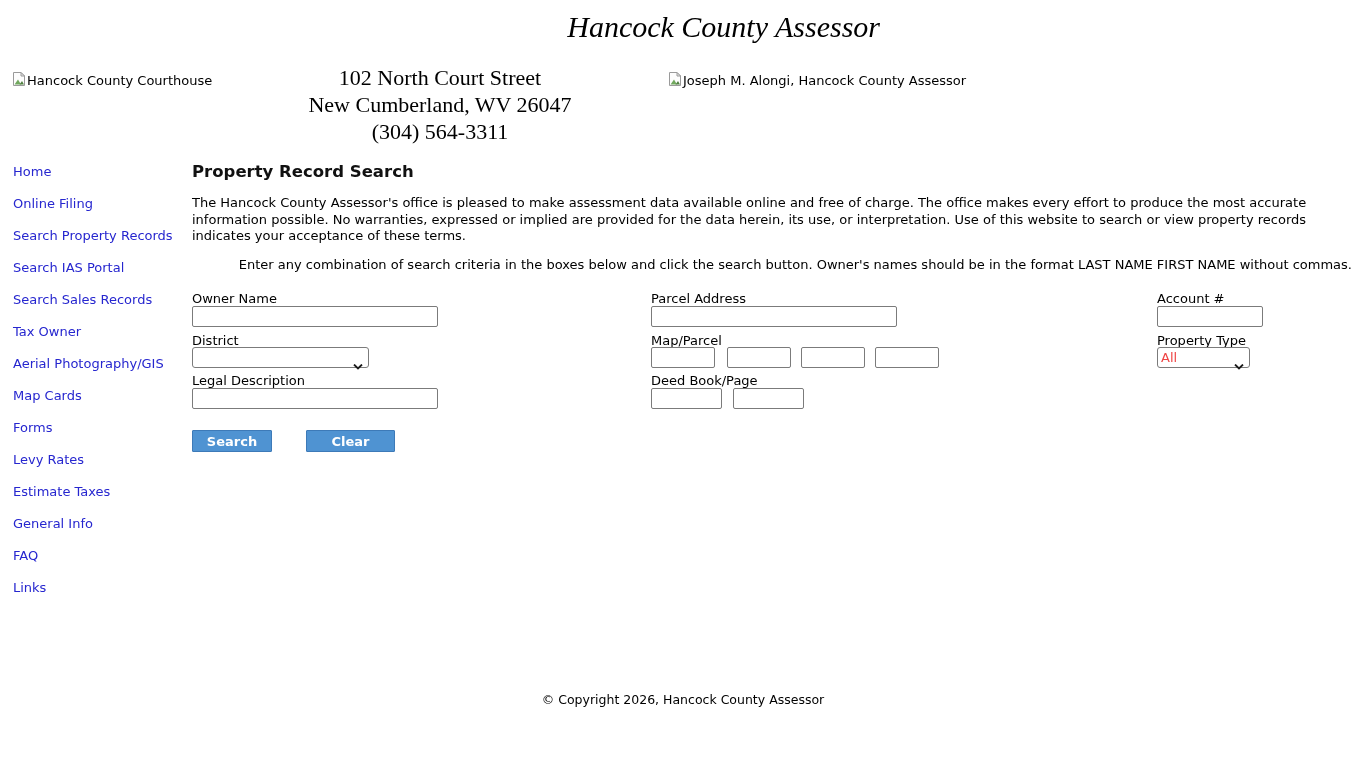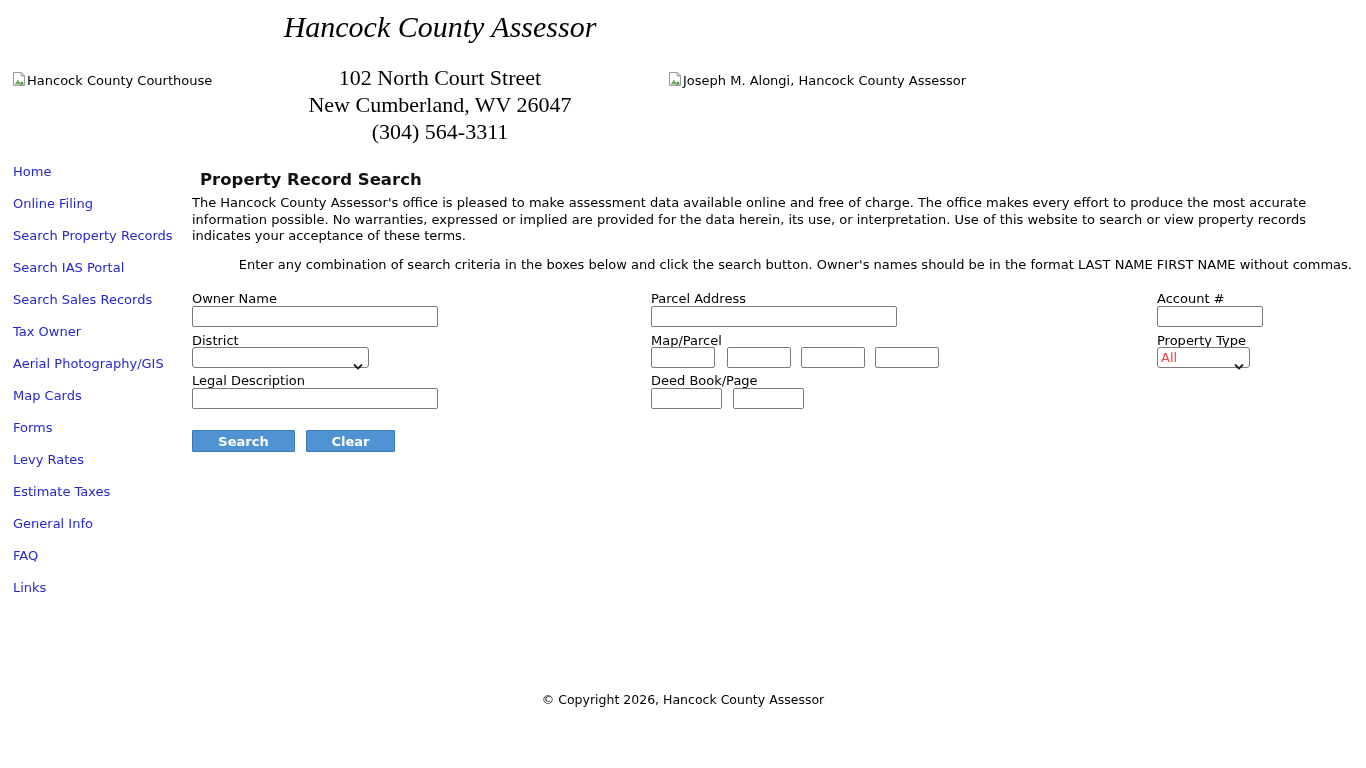--- a/index.html
+++ b/index.html
@@ -7,38 +7,38 @@
     position:relative;
     width:1366px;height:768px;
     background:#ffffff;color:#000;
     font-family:"DejaVu Sans","Liberation Sans",sans-serif;
     overflow:hidden;
   }
   .abs{position:absolute;}
 
   
   .page-title{
-    left:0;top:10px;width:880px;text-align:center;
+    left:0;top:10px;width:880px;text-align:right;
     font-family:"Liberation Serif","DejaVu Serif",serif;
     font-style:italic;font-size:30px;font-weight:400;
   }
   .address{
     left:0;top:64px;width:880px;text-align:center;
     font-family:"Liberation Serif","DejaVu Serif",serif;
     font-size:22px;line-height:27px;
   }
   .broken-img{display:flex;align-items:center;font-size:13px;white-space:nowrap;}
   .broken-img svg{flex:0 0 auto;}
 
   
   .nav{left:13px;top:164px;display:flex;flex-direction:column;}
   .nav a{display:block;height:32px;color:#2626cf;font-size:13px;text-decoration:none;cursor:pointer;white-space:nowrap;}
 
   
-  .heading{left:192px;top:162px;margin:8px;font-size:16.5px;font-weight:bold;color:#111;}
+  .heading{left:192px;top:162px;margin:0;font-size:16.5px;font-weight:bold;color:#111;}
   .para{left:192px;width:1160px;font-size:13px;line-height:16.5px;}
 
   
   .flabel{font-size:13px;white-space:nowrap;}
   .tinput{
     box-sizing:border-box;height:21px;
     border:1px solid #7b7b7b;border-radius:2px;
     background:#fff;padding:1px 4px;
     font-family:"DejaVu Sans",sans-serif;font-size:13px;
   }
@@ -154,16 +154,16 @@
   </span>
 </div>
 
 <label class="abs flabel" style="left:192px;top:373px;">Legal Description</label>
 <input class="abs tinput" style="left: 192px; top: 388px; width: 246px;" type="text" value="">
 
 <label class="abs flabel" style="left:651px;top:373px;">Deed Book/Page</label>
 <input class="abs tinput" style="left: 651px; top: 388px; width: 71px;" type="text" value="">
 <input class="abs tinput" style="left: 733px; top: 388px; width: 71px;" type="text" value="">
 
-<button class="abs btn" style="left:192px;top:430px;width:103px;">Search</button>
+<button class="abs btn" style="left:192px;top:430px;width:80px;">Search</button>
 <button class="abs btn" style="left:306px;top:430px;width:89px;">Clear</button>
 
 <div class="abs footer">© Copyright 2026, Hancock County Assessor</div>
 
 </body></html>

